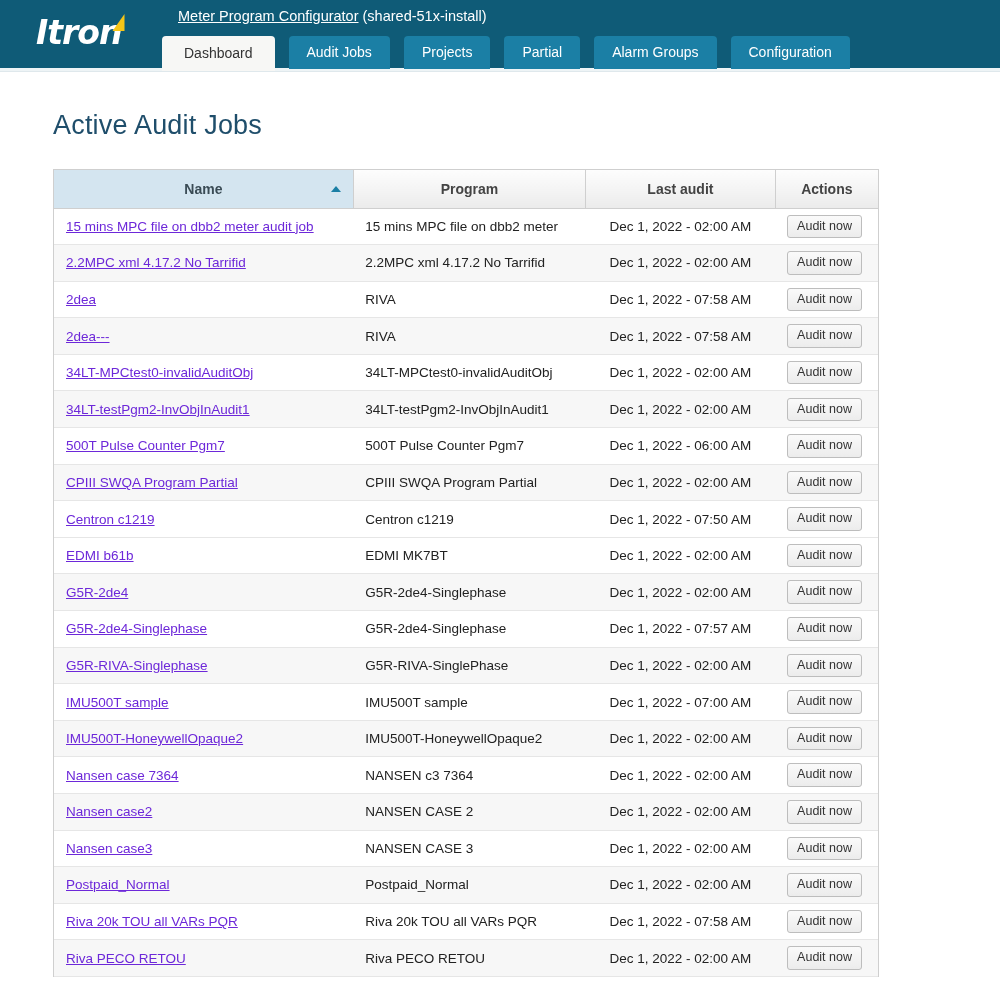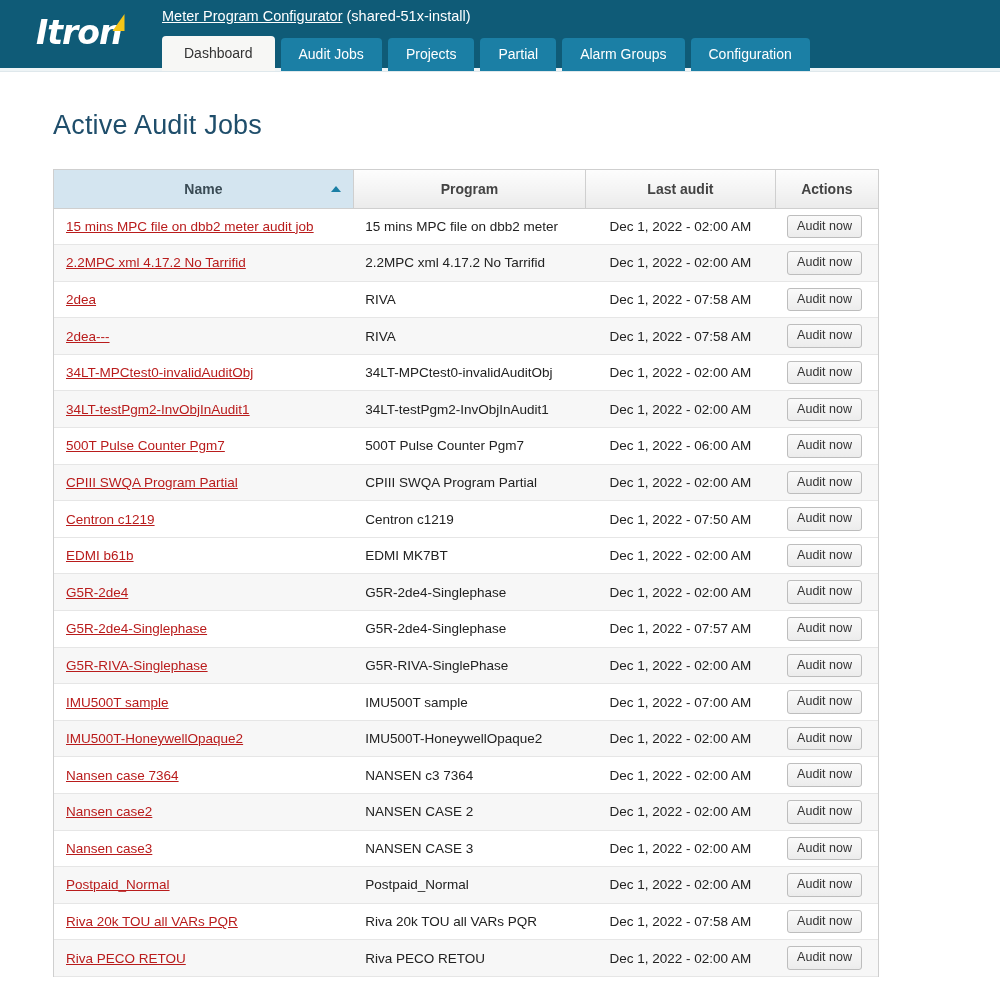--- a/index.html
+++ b/index.html
@@ -49,41 +49,41 @@
     top: 6px;
     width: 0; height: 0;
     border-left: 9px solid transparent;
     border-right: 3px solid transparent;
     border-bottom: 17px solid #f6c517;
     transform: skewX(-10deg);
   }
 
   .app-title-row {
     position: absolute;
-    left: 162px;
+    left: 178px;
     top: 8px;
     font-size: 14.5px;
     color: #ffffff;
     white-space: nowrap;
   }
   .app-title-link {
     color: #ffffff;
     text-decoration: underline;
     cursor: pointer;
     font-weight: normal;
   }
   .app-title-suffix { color: #ffffff; }
 
   .tabs {
     position: absolute;
     left: 162px;
     top: 36px;
     display: flex;
-    gap: 6px;
-    align-items: flex-end;
+    gap: 14px;
+    align-items: flex-start;
   }
   .tab {
     background: #1b7fa5;
     color: #ffffff;
     font-size: 14px;
     padding: 9px 18px 10px 18px;
     border-radius: 4px 4px 0 0;
     line-height: 1;
     white-space: nowrap;
     cursor: pointer;
@@ -160,21 +160,21 @@
   td.col-program { width: 233px; }
   td.col-last { width: 190px; text-align: center; }
   td.col-actions { width: 103px; text-align: left; padding: 0 8px; }
 
   th.col-name { width: 300px; }
   th.col-program { width: 233px; }
   th.col-last { width: 190px; }
   th.col-actions { width: 103px; }
 
   .job-link {
-    color: #b91c1c;
+    color: #6d28d9;
     text-decoration: underline;
     cursor: pointer;
     font-size: 13.5px;
   }
   .audit-btn {
     display: inline-block;
     background: linear-gradient(to bottom, #fafafa 0%, #ececec 100%);
     border: 1px solid #bdbdbd;
     border-radius: 3px;
     font-family: "Liberation Sans", sans-serif;

